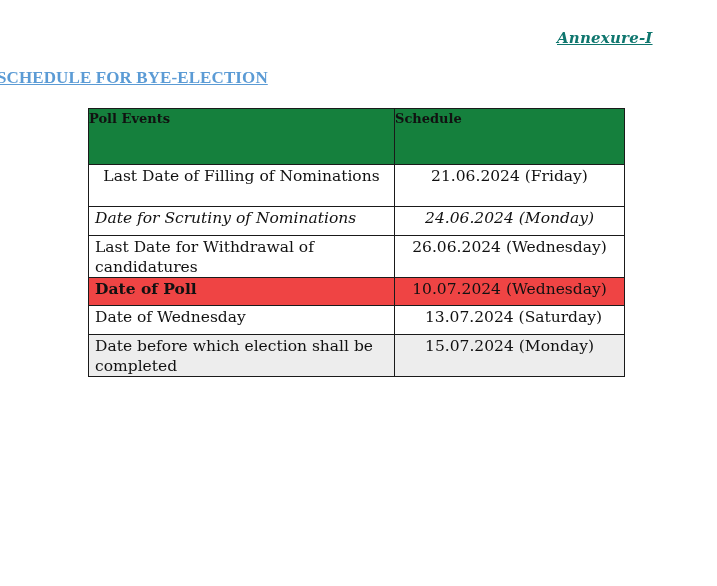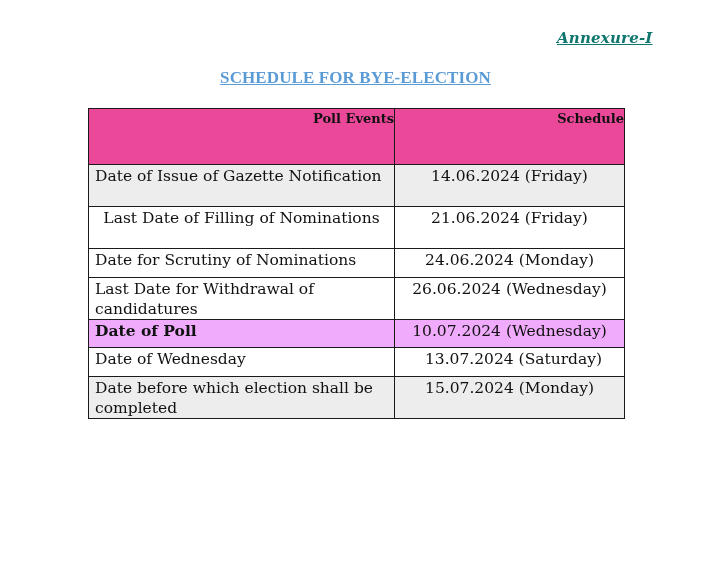--- a/index.html
+++ b/index.html
@@ -25,21 +25,20 @@
       font-style: italic;
       text-decoration: underline;
       color: #0f766e;
       letter-spacing: 0.2px;
     }
     .doc-title {
       position: absolute;
       top: 68px;
       left: 0;
       width: 717px;
-      text-align: center;
       font-family: "Liberation Serif", serif;
       font-size: 17px;
       font-weight: bold;
       color: #5b9bd5;
       text-decoration: underline;
       letter-spacing: 0.1px;
       padding-left: 0px;
     }
     .doc-title span {
       position: relative;
@@ -57,48 +56,48 @@
       border: 1px solid #1a1a1a;
       vertical-align: top;
       padding: 0;
     }
     col.c1 { width: 306px; }
     col.c2 { width: 230px; }
     th {
       font-family: "DejaVu Serif", serif;
       font-size: 13px;
       font-weight: bold;
-      text-align: right;
+      text-align: left;
       height: 53px;
       padding-top: 2px !important;
-      background: #ec4899;
+      background: #15803d;
     }
     td.event {
       font-family: "DejaVu Serif", serif;
       font-size: 15.5px;
       line-height: 20px;
       padding: 1px 6px 0 6px !important;
       text-align: left;
     }
     td.date {
       font-family: "DejaVu Serif", serif;
       font-size: 15.5px;
       line-height: 20px;
       text-align: center;
       padding-top: 1px !important;
     }
     tr.r2 td { height: 40px; text-align: center; }
     tr.r1 td { height: 40px; }
-    tr.r3 td { height: 27px; }
+    tr.r3 td { height: 27px; font-style: italic; }
     tr.r4 td { height: 40px; }
     tr.r5 td { height: 26px; }
     tr.r6 td { height: 27px; padding-left: 8px; }
     tr.r7 td { height: 40px; }
     tr.shade-gray td { background: #ededed; }
-    tr.shade-blue td { background: #f0abfc; }
+    tr.shade-blue td { background: #ef4444; }
     tr.white td { background: #ffffff; }
     td.bold { font-weight: bold; }
   </style>
 </head>
 <body>
 
 <div class="annexure">Annexure-I</div>
 
 <div class="doc-title">
   <span>SCHEDULE FOR BYE-ELECTION</span>
@@ -109,24 +108,20 @@
     <col class="c1">
     <col class="c2">
   </colgroup>
   <thead>
     <tr>
       <th>Poll Events</th>
       <th>Schedule</th>
     </tr>
   </thead>
   <tbody>
-    <tr class="r1 shade-gray">
-      <td class="event">Date of Issue of Gazette Notification</td>
-      <td class="date">14.06.2024 (Friday)</td>
-    </tr>
     <tr class="r2 white">
       <td class="event">Last Date of Filling of Nominations</td>
       <td class="date">21.06.2024 (Friday)</td>
     </tr>
     <tr class="r3 white">
       <td class="event">Date for Scrutiny of Nominations</td>
       <td class="date">24.06.2024 (Monday)</td>
     </tr>
     <tr class="r4 white">
       <td class="event">Last Date for Withdrawal of candidatures</td>

